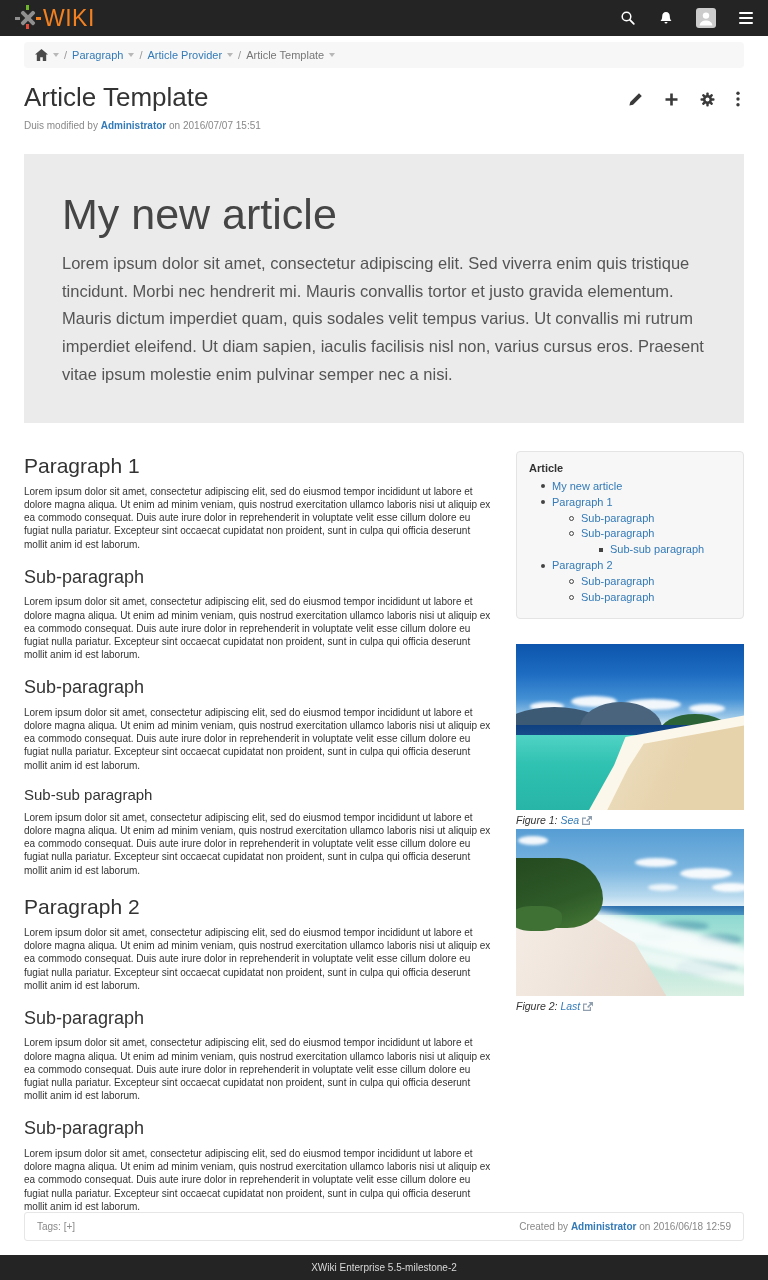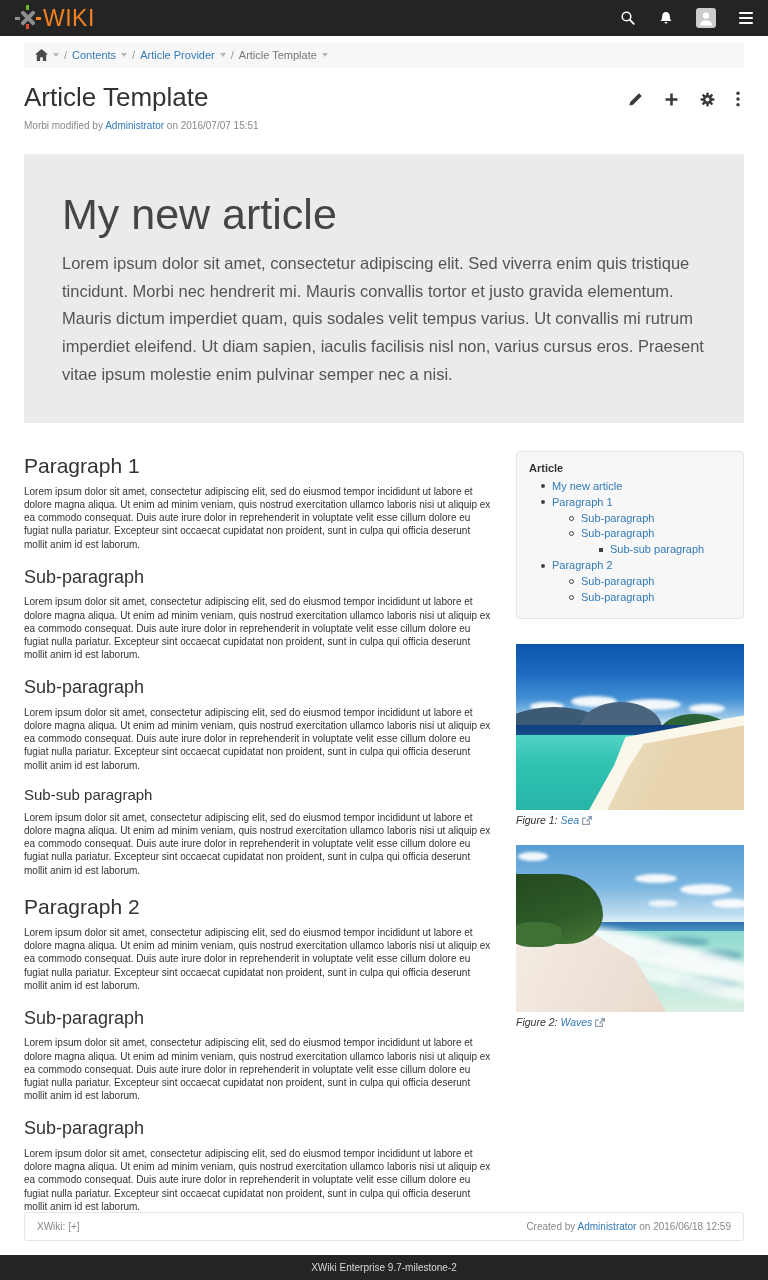--- a/index.html
+++ b/index.html
@@ -35,21 +35,21 @@
   .crumb-link { color:#337ab7; }
   .crumb-current { color:#777; }
   .caret { width:0; height:0; border-left:3.5px solid transparent; border-right:3.5px solid transparent; border-top:4px solid #b8b8b8; display:inline-block; cursor:pointer; }
 
   
   .page-header { flex:none; margin-top:15px; }
   .header-row { display:flex; justify-content:space-between; align-items:flex-start; }
   .page-title { font-size:26px; font-weight:400; color:#333; line-height:1.15; }
   .page-actions { display:flex; gap:21px; align-items:center; padding:8px 4px 0 0; }
   .doc-meta { font-size:10px; color:#888; margin-top:7px; }
-  .meta-link { color:#337ab7; }
+  .meta-link { color:#337ab7;font-weight:bold; }
 
   
   .hero { flex:none; margin-top:23px; background:#ebebeb; padding:36px 38px 34px; }
   .hero-title { font-size:43px; font-weight:400; color:#454545; line-height:1.12; }
   .hero-text { margin-top:12px; font-size:16.5px; line-height:1.68; color:#555; }
 
   
   .content-row { flex:1; display:flex; gap:24px; margin-top:28px; align-items:flex-start; min-height:0; }
   .article-col { flex:1; min-width:0; }
   .sec-h { font-weight:400; color:#333; line-height:1.2; }
@@ -66,21 +66,21 @@
   .toc-item.l1 { padding-left:12px; }
   .toc-item.l2 { padding-left:40px; }
   .toc-item.l3 { padding-left:70px; }
   .toc-marker { flex:none; width:4px; height:4px; margin-top:5.5px; }
   .toc-marker.m1 { background:#444; border-radius:50%; }
   .toc-marker.m2 { width:5px; height:5px; border:1px solid #444; border-radius:50%; margin-top:5px; }
   .toc-marker.m3 { background:#444; }
   .toc-link { color:#337ab7; }
 
   .figure { margin-top:25px; }
-  .figure.second { margin-top:19px; }
+  .figure.second { margin-top:3px; }
   .fig-img { position:relative; width:228px; overflow:hidden; }
   .fig-caption { margin-top:4px; font-size:10.5px; font-style:italic; color:#333; display:flex; align-items:center; gap:3px; }
   .cap-link { color:#337ab7; }
 
   
   .fig-sea { height:166px; background:linear-gradient(180deg,#0d55ac 0%,#1d6cc2 18%,#4390d4 33%,#9cc8e8 44%,#cde4f1 48%); }
   .cl { position:absolute; background:#fff; border-radius:50%; filter:blur(1.5px); opacity:.92; }
   .hill { position:absolute; border-radius:50% 50% 0 0 / 100% 100% 0 0; }
   .f1-ha { left:-6%; top:38%; width:46%; height:13%; background:#3d5a74; }
   .f1-hb { left:28%; top:35%; width:36%; height:16%; background:#49647c; }
@@ -152,21 +152,21 @@
 <div class="container">
 
   <div class="breadcrumb">
     <span class="icon-btn">
       <svg width="13" height="12" viewBox="0 0 13 12">
           <path d="M6.5 0L0 5.6h1.8V12h3.4V8.2h2.6V12h3.4V5.6H13z" fill="#4a4a4a"></path>
         </svg>
     </span>
     <span class="caret"></span>
     <span class="crumb-sep">/</span>
-    <a class="crumb-link" href="#">Contents</a>
+    <a class="crumb-link" href="#">Paragraph</a>
     <span class="caret"></span>
     <span class="crumb-sep">/</span>
     <a class="crumb-link" href="#">Article Provider</a>
     <span class="caret"></span>
     <span class="crumb-sep">/</span>
     <span class="crumb-current">Article Template</span>
     <span class="caret"></span>
   </div>
 
   <header class="page-header">
@@ -198,21 +198,21 @@
         <span class="icon-btn">
           <svg width="4" height="16" viewBox="0 0 4 16">
               <circle cx="2" cy="2.2" r="1.7" fill="#3a3a3a"></circle>
               <circle cx="2" cy="8" r="1.7" fill="#3a3a3a"></circle>
               <circle cx="2" cy="13.8" r="1.7" fill="#3a3a3a"></circle>
             </svg>
         </span>
       </div>
     </div>
     <div class="doc-meta">
-      <span>Morbi modified by</span>
+      <span>Duis modified by</span>
       <a class="meta-link" href="#">Administrator</a>
       <span>on 2016/07/07 15:51</span>
     </div>
   </header>
 
   <section class="hero">
     <h2 class="hero-title">My new article</h2>
     <p class="hero-text">Lorem ipsum dolor sit amet, consectetur adipiscing elit. Sed viverra enim quis tristique tincidunt. Morbi nec hendrerit mi. Mauris convallis tortor et justo gravida elementum. Mauris dictum imperdiet quam, quis sodales velit tempus varius. Ut convallis mi rutrum imperdiet eleifend. Ut diam sapien, iaculis facilisis nisl non, varius cursus eros. Praesent vitae ipsum molestie enim pulvinar semper nec a nisi.</p>
   </section>
 
@@ -312,38 +312,38 @@
           <div class="reef" style="left:55%;top:62%;width:30px;height:7px;opacity:.35;"></div>
           <div class="reef" style="left:70%;top:78%;width:62px;height:16px;opacity:.3;"></div>
           <div class="f2-foam1"></div>
           <div class="f2-foam2"></div>
           <div class="f2-sand"></div>
           <div class="f2-green"></div>
           <div class="f2-green2"></div>
         </div>
         <figcaption class="fig-caption">
           <span>Figure 2:</span>
-          <a class="cap-link" href="#">Waves</a>
+          <a class="cap-link" href="#">Last</a>
           <svg width="10" height="9" viewBox="0 0 10 9">
               <path d="M0 1.5h4v1.2H1.2v5.1h5.6V5h1.2v4H0z" fill="#90a0b0"></path>
               <path d="M5.5 0H10v4.5L8.3 2.8 5.2 5.9 4.1 4.8l3.1-3.1z" fill="#90a0b0"></path>
             </svg>
         </figcaption>
       </figure>
     </aside>
   </div>
 
   <div class="doc-footer">
     <div>
-      <span>XWiki:</span>
+      <span>Tags:</span>
       <a class="tags-add" href="#">[+]</a>
     </div>
     <div>
       <span>Created by</span>
       <a class="meta-link" href="#">Administrator</a>
       <span>on 2016/06/18 12:59</span>
     </div>
   </div>
 </div>
 
 <footer class="bottom-bar">
-  <span>XWiki Enterprise 9.7-milestone-2</span>
+  <span>XWiki Enterprise 5.5-milestone-2</span>
 </footer>
 
 </body></html>

